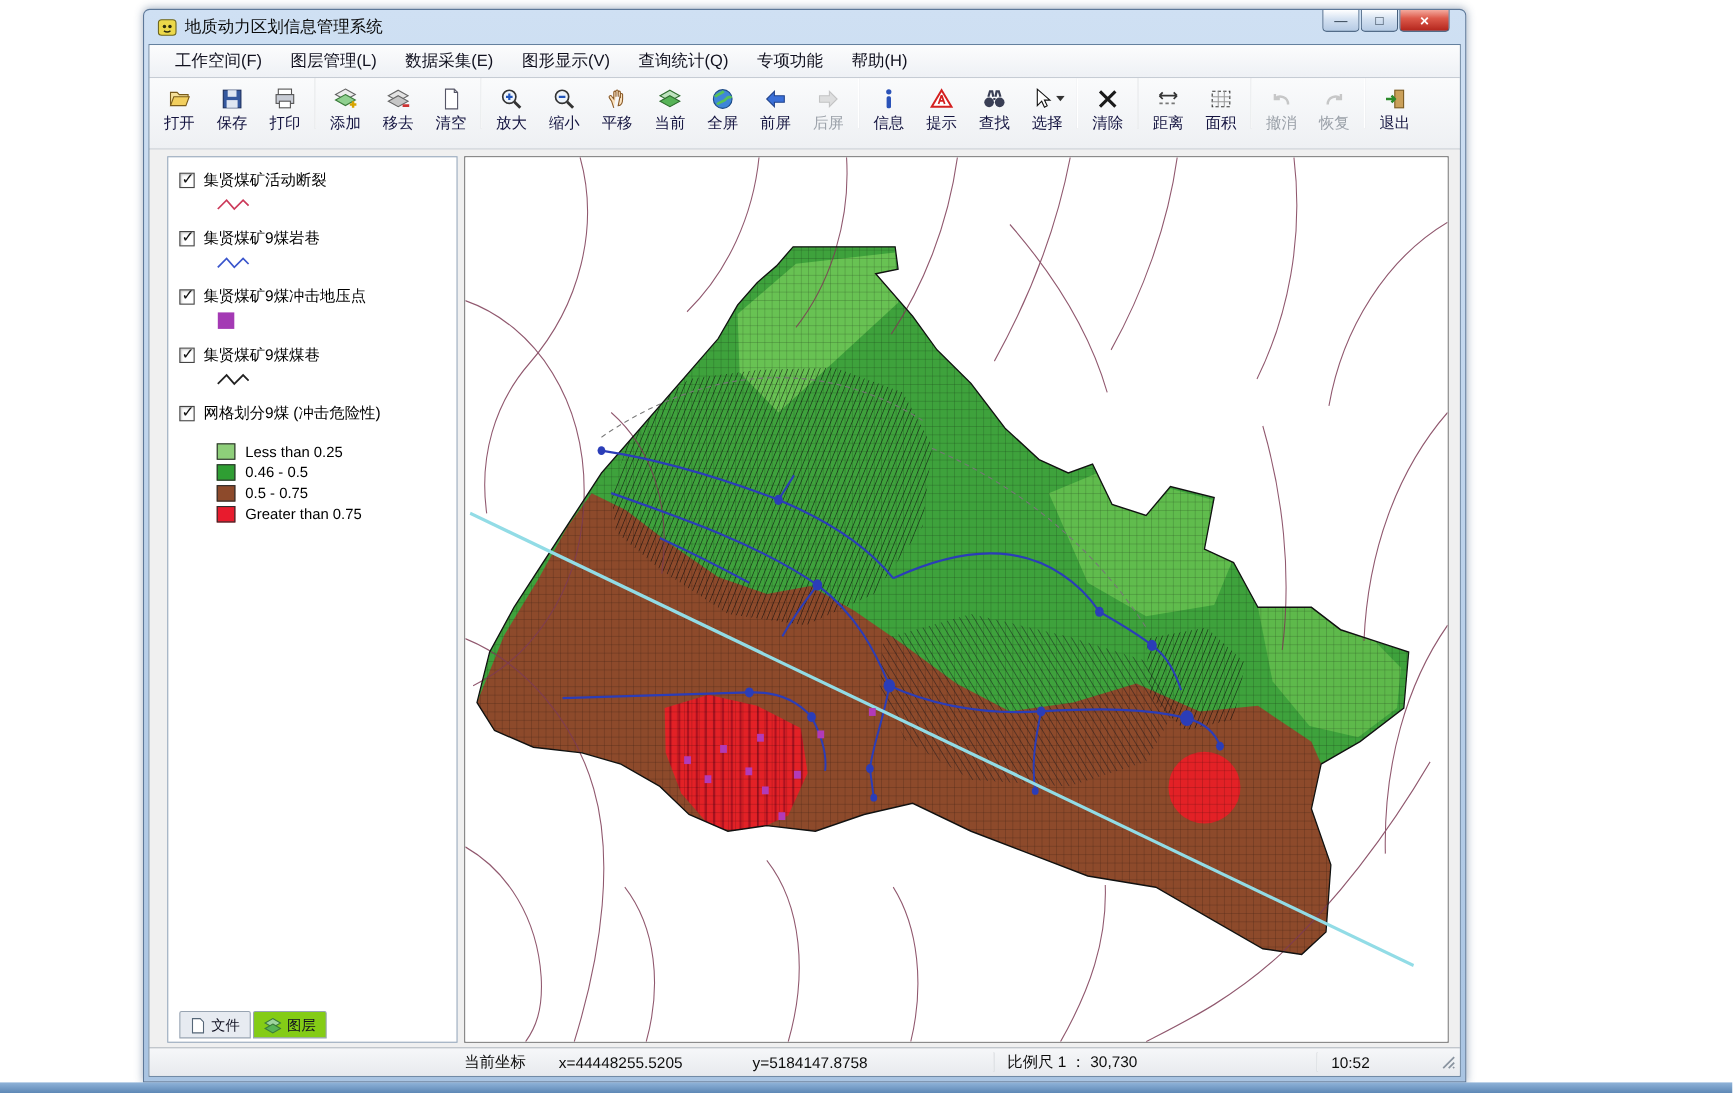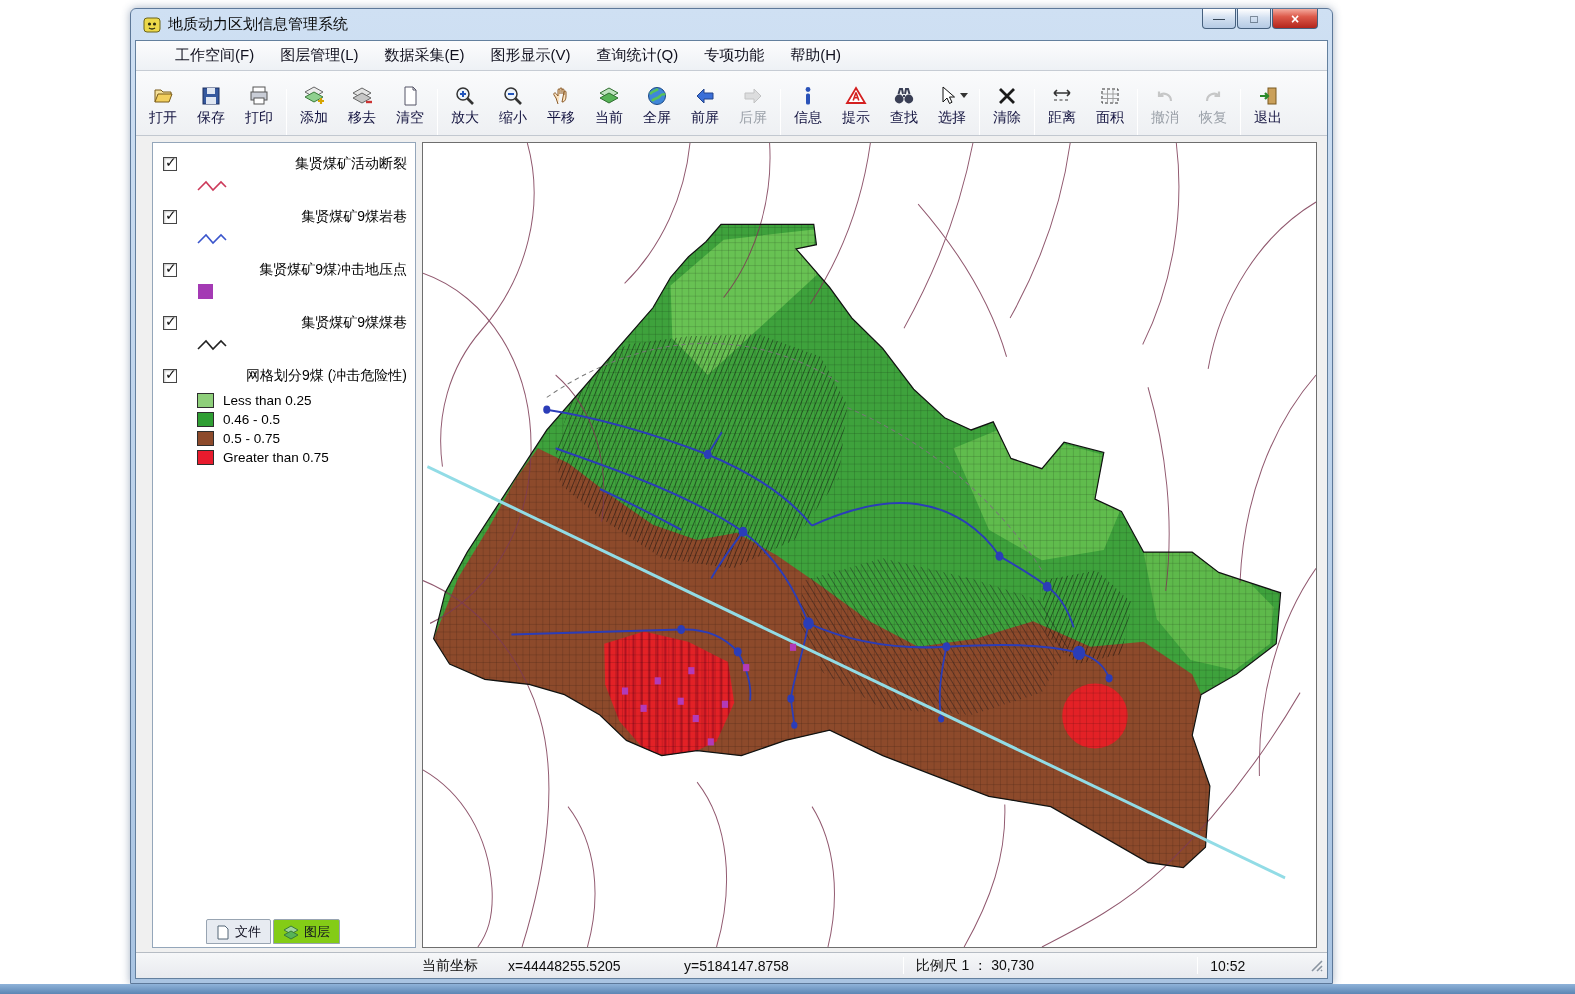--- a/index.html
+++ b/index.html
@@ -31,63 +31,63 @@
     width:46px; color:#fff; font-weight:bold; font-size:14px;
     background:linear-gradient(#f4ab9f,#dd5a4b 40%,#b3251c);
   }
   
   .win-body {
     height:calc(100% - 31px); background:#f0f0f0;
     border:1px solid #64809e; display:flex; flex-direction:column;
   }
   
   .menubar {
-    height:30px; flex:none; display:flex; align-items:center; padding-left:26px;
+    height:30px; flex:none; display:flex; align-items:center; padding-left:10px;
     background:linear-gradient(#fcfcfd,#eef1f5); border-bottom:1px solid #c6ccd4;
     font-size:15px; color:#10101e;
   }
   .menu-item { padding:4px 13px; white-space:nowrap; }
   
   .toolbar {
-    height:65px; flex:none; display:flex; align-items:flex-end; padding:0 3px;
+    height:65px; flex:none; display:flex; align-items:flex-start; padding:0 3px;
     background:linear-gradient(#fafbfc,#eef0f3); border-bottom:1px solid #c2c8d0;
   }
   .tbtn {
     width:48px; height:58px; flex:none; display:flex; flex-direction:column;
     align-items:center; justify-content:center; gap:2px; border-radius:3px;
   }
   .tbtn svg { flex:none; }
   .tlabel { font-size:14px; color:#13133f; white-space:nowrap; }
   .tbtn.disabled .tlabel { color:#9aa0a8; }
   .tbtn.disabled svg { opacity:.55; filter:grayscale(1); }
   .tsep { width:1px; height:46px; background:#c0c5cb; border-right:1px solid #ffffff; margin:0 3px; flex:none; }
   .sel-wrap { display:flex; align-items:center; gap:2px; }
   
   .content { flex:1; min-height:0; display:flex; padding:6px 10px 4px 16px; background:#f0f0f0; }
   .sidebar {
     width:264px; flex:none; background:#fff; border:1px solid #94a6ba;
     display:flex; flex-direction:column; padding:12px 8px 2px 10px; font-size:14px;
   }
   .layer-item { margin-bottom:9px; }
-  .layer-row { display:flex; align-items:center; gap:8px;justify-content:space-between; }
+  .layer-row { display:flex; align-items:center; gap:8px; }
   .checkbox {
     width:14px; height:14px; background:#fff; border:1px solid #454545;
     box-shadow:inset 1px 1px 2px #c4c4c4; position:relative; flex:none;
   }
   .checkbox.checked::after {
     content:"✓"; position:absolute; left:1px; top:-4px;
     font-size:14px; font-weight:bold; color:#101010;
   }
   .layer-label { color:#000; white-space:nowrap; }
   .layer-symbol { height:26px; padding-left:34px; display:flex; align-items:center; }
-  .legend { padding-left:34px; margin-top:8px;text-align:right; }
+  .legend { padding-left:34px; margin-top:18px;text-align:right; }
   .legend-row { display:flex; align-items:center; gap:9px; margin-bottom:4px; }
   .swatch { width:17px; height:15px; border:1px solid #2e2e2e; flex:none; }
   .legend-label { font-size:13.5px; color:#000; white-space:nowrap; }
-  .side-tabs { margin-top:auto; display:flex; align-items:flex-end; padding:2px 0 1px; gap:2px;margin-left:43px; }
+  .side-tabs { margin-top:auto; display:flex; align-items:flex-end; padding:2px 0 1px; gap:2px; }
   .side-tab {
     display:flex; align-items:center; gap:5px; font-size:13px; color:#101020;
     padding:3px 9px 2px; border:1px solid #98a4b2; background:#e7ebf1; border-radius:2px 2px 0 0;
   }
   .side-tab.active { background:#84cc16; }
   .map-area { flex:1; min-width:0; margin-left:6px; border:1px solid #6e6e6e; background:#fff; }
   .map-area svg { width:100%; height:100%; display:block; }
   
   .statusbar {
     height:26px; flex:none; display:flex; align-items:center;

